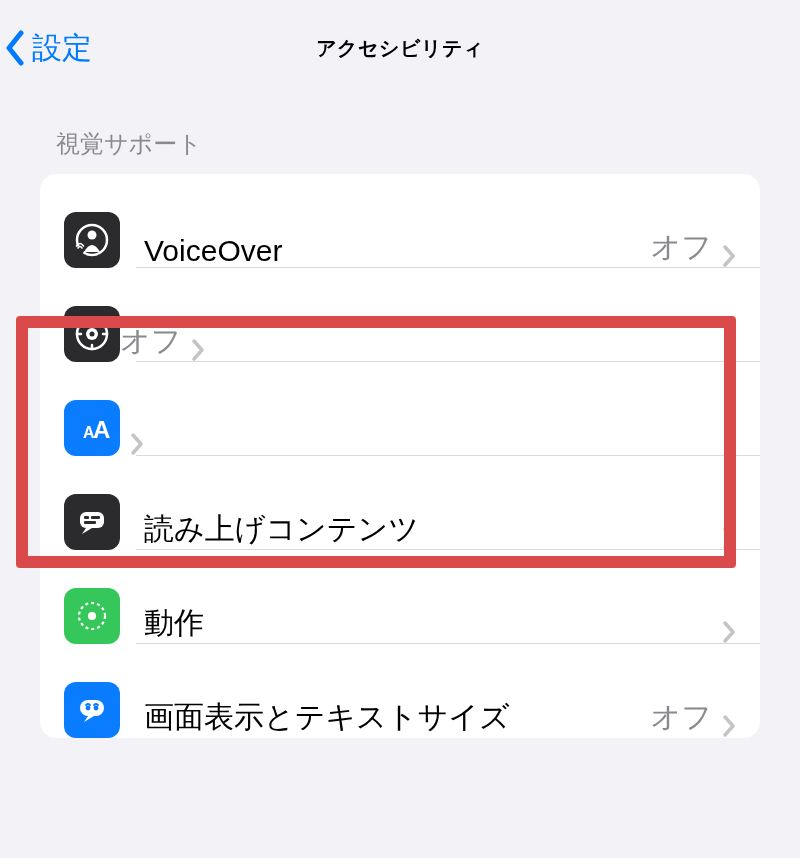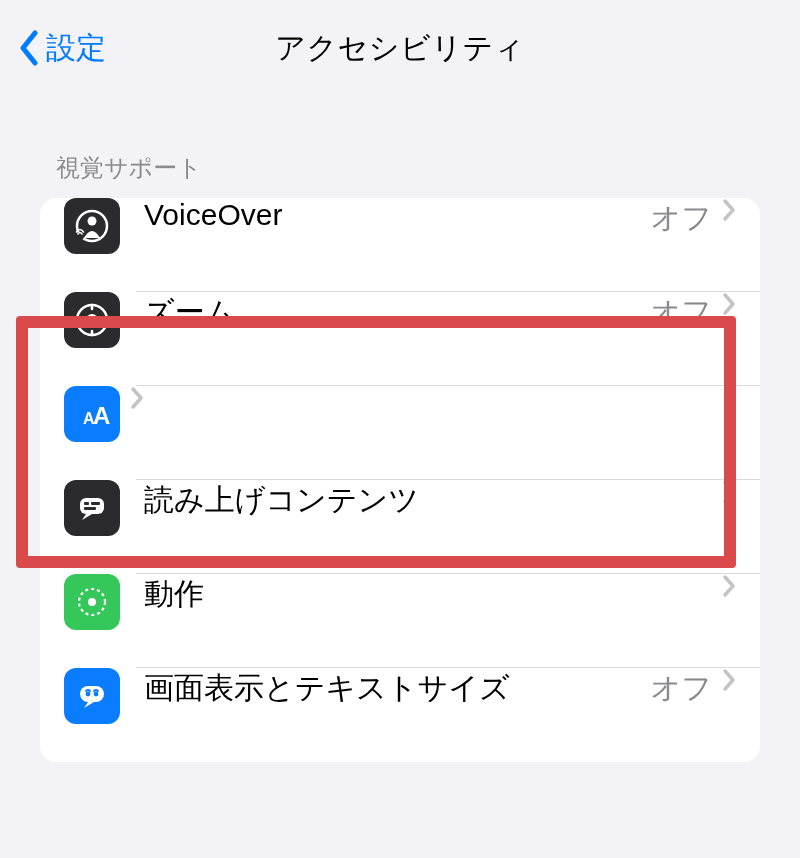--- a/index.html
+++ b/index.html
@@ -14,21 +14,21 @@
 
   
   .navbar {
     height: 96px;
     position: relative;
     display: flex;
     align-items: center;
   }
   .back-button {
     position: absolute;
-    left: 18px;
+    left: 4px;
     top: 0;
     height: 96px;
     display: flex;
     align-items: center;
     gap: 6px;
     cursor: pointer;
   }
   .back-button .chev {
     width: 22px;
     height: 36px;
@@ -38,42 +38,42 @@
   }
   .back-button .chev svg { display: block; }
   .back-label {
     font-size: 30px;
     color: #007aff;
     font-weight: 400;
   }
   .title {
     width: 100%;
     text-align: center;
-    font-size: 30px;
-    font-weight: 400;
+    font-size: 20px;
+    font-weight: 700;
     color: #000;
     letter-spacing: 0.5px;
   }
 
   
   .section-header {
     font-size: 24px;
     color: #8a8a8e;
     padding: 0 56px 14px 56px;
-    margin-top: 56px;
+    margin-top: 32px;
   }
   .list {
     margin: 0 40px;
     background: #ffffff;
     border-radius: 16px;
     overflow: hidden;
   }
   .row {
     display: flex;
-    align-items: flex-start;
+    align-items: flex-end;
     height: 94px;
     padding: 0 24px;
     position: relative;
     cursor: pointer;
   }
   .row .sep {
     position: absolute;
     left: 96px;
     right: 0;
     bottom: 0;
@@ -169,21 +169,20 @@
 
   <div class="row">
     <div class="icon-wrap icon-black">
       <svg width="40" height="40" viewBox="0 0 40 40">
         <circle cx="20" cy="20" r="15" fill="none" stroke="#fff" stroke-width="2.5"></circle>
         <circle cx="20" cy="20" r="6" fill="#fff"></circle>
         <circle cx="20" cy="20" r="2.5" fill="#2b2b2d"></circle>
         <path d="M20 5 v4 M20 31 v4 M5 20 h4 M31 20 h4" stroke="#fff" stroke-width="2.5" stroke-linecap="round"></path>
       </svg>
     </div>
-    <div class="row-label">ズーム</div>
     <div class="row-value">オフ</div>
     <span class="chevron-right">
       <svg width="14" height="24" viewBox="0 0 14 24">
           <polyline points="3,3 11,12 3,21" fill="none" stroke="#c4c4c6" stroke-width="3.5" stroke-linecap="round" stroke-linejoin="round"></polyline>
         </svg>
     </span>
     <div class="sep"></div>
   </div>
 
   <div class="row">

